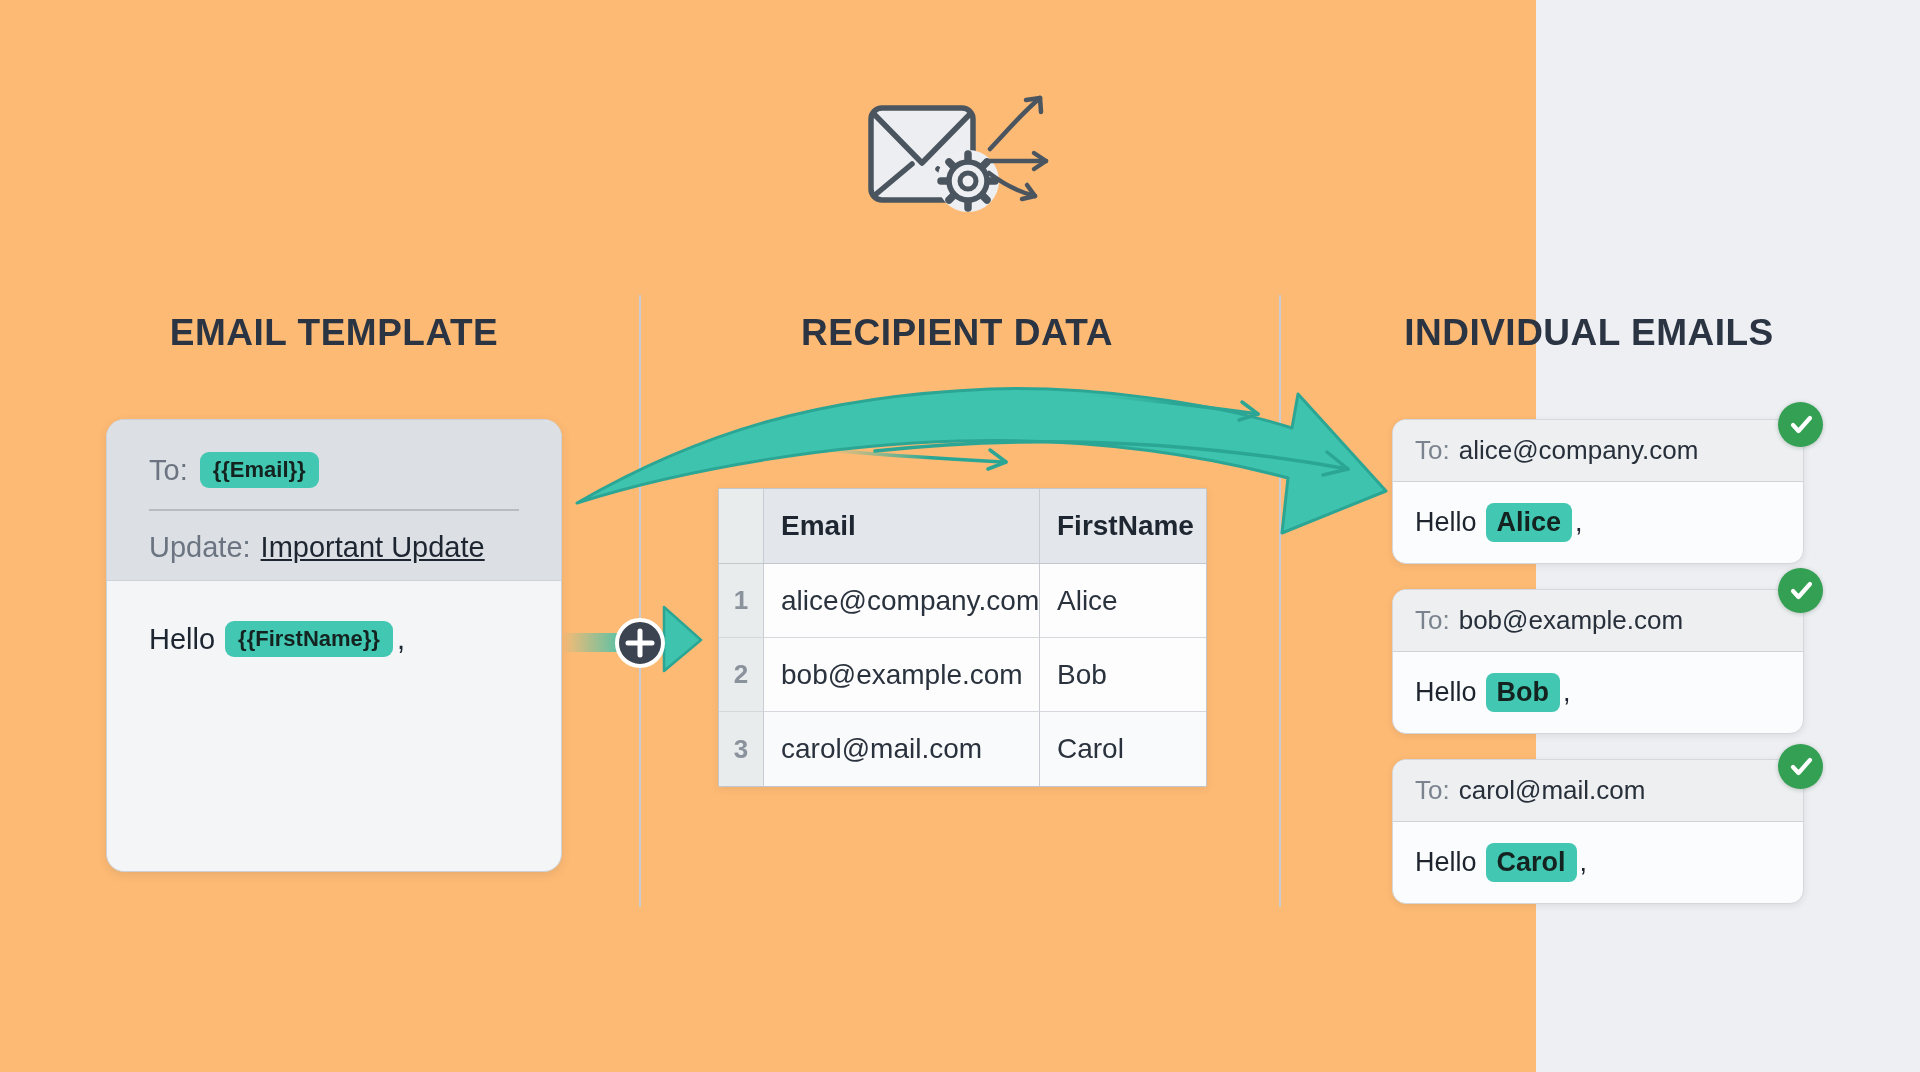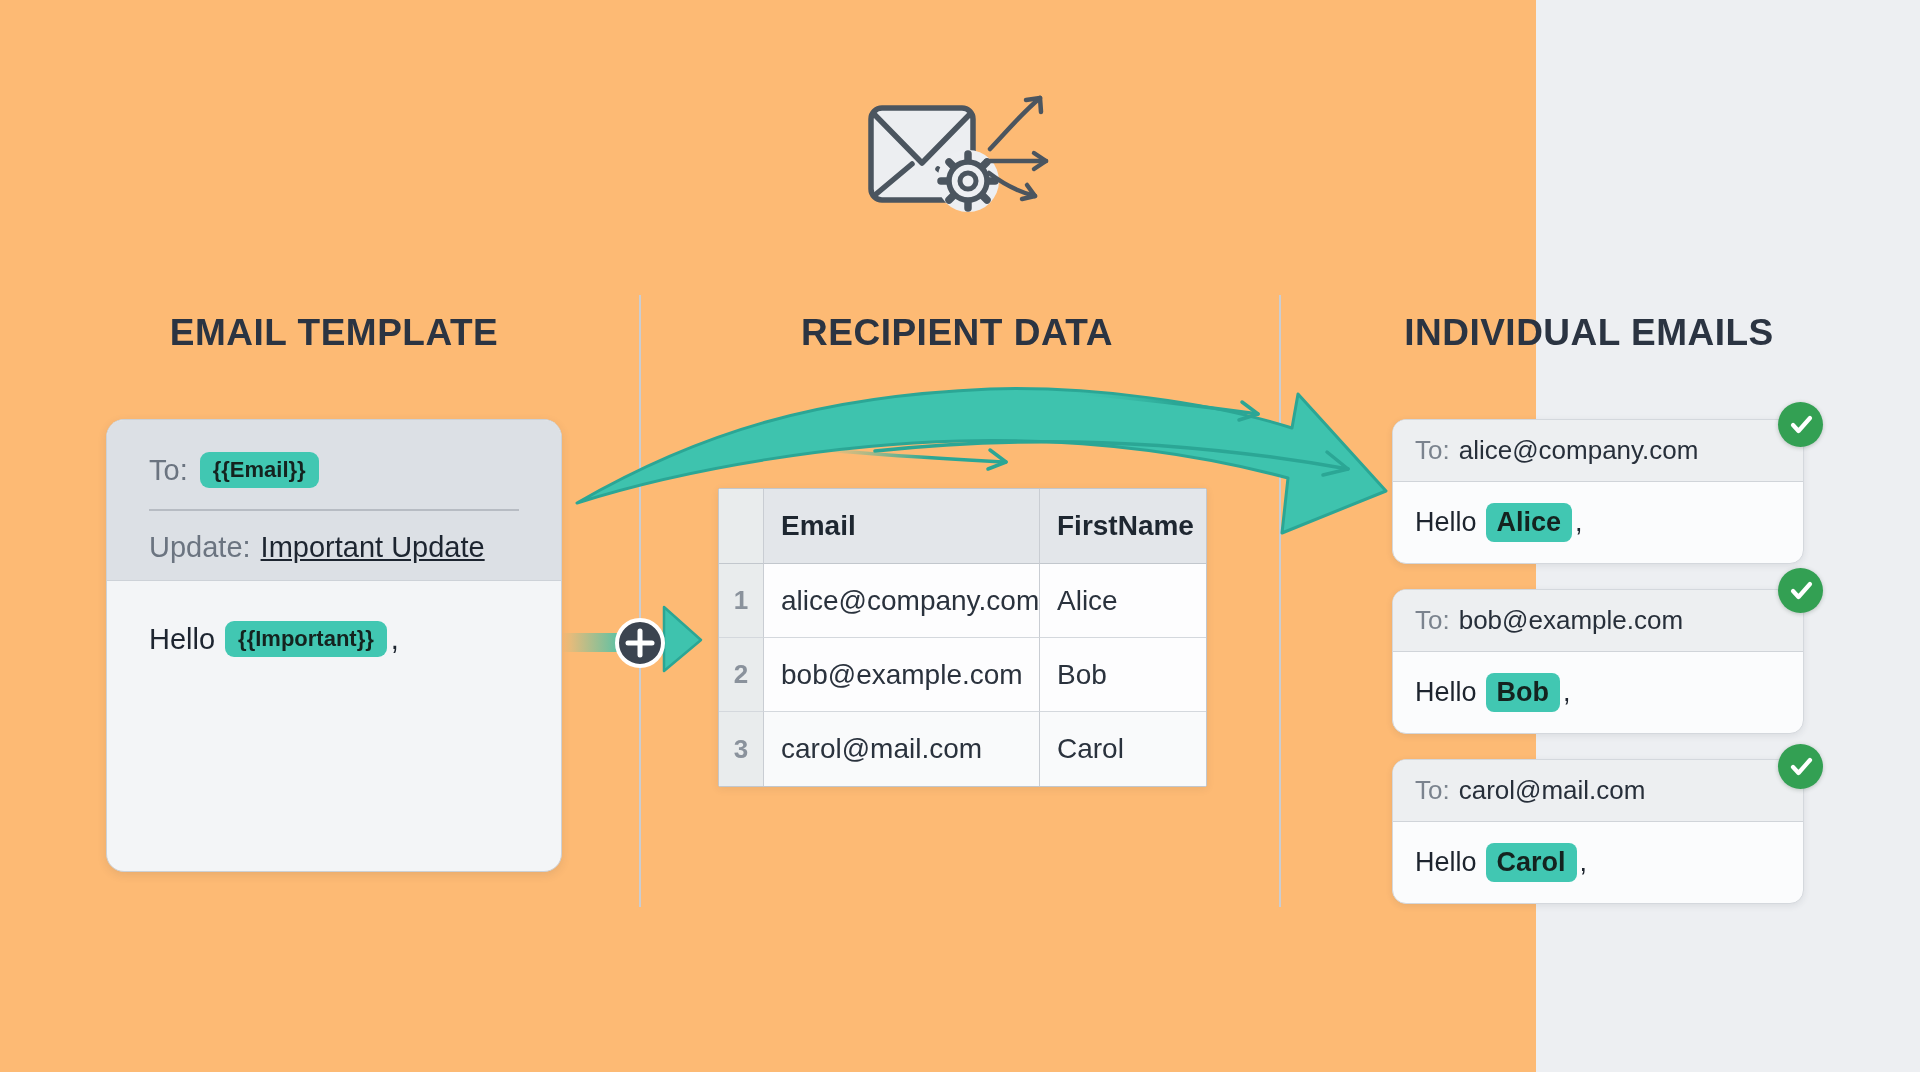--- a/index.html
+++ b/index.html
@@ -168,21 +168,21 @@
         <span class="chip">{{Email}}</span>
       </div>
       <div class="hdr-divider"></div>
       <div class="subject-row">
         <span class="lbl">Update:</span><span class="subject-value">Important Update</span>
       </div>
     </div>
     <div class="template-body">
       <div class="greeting">
         <span>Hello</span>
-        <span class="chip">{{Important}}</span>
+        <span class="chip">{{FirstName}}</span>
         <span>,</span>
       </div>
     </div>
   </section>
 
   <svg class="swoosh-svg" width="880" height="220" viewBox="540 360 880 220">
     <defs>
       <linearGradient id="fade1" gradientUnits="userSpaceOnUse" x1="1065" y1="395" x2="1175" y2="404">
         <stop offset="0" stop-color="#3ec3ae" stop-opacity="0"></stop>
         <stop offset="1" stop-color="#2ba695" stop-opacity="1"></stop>

